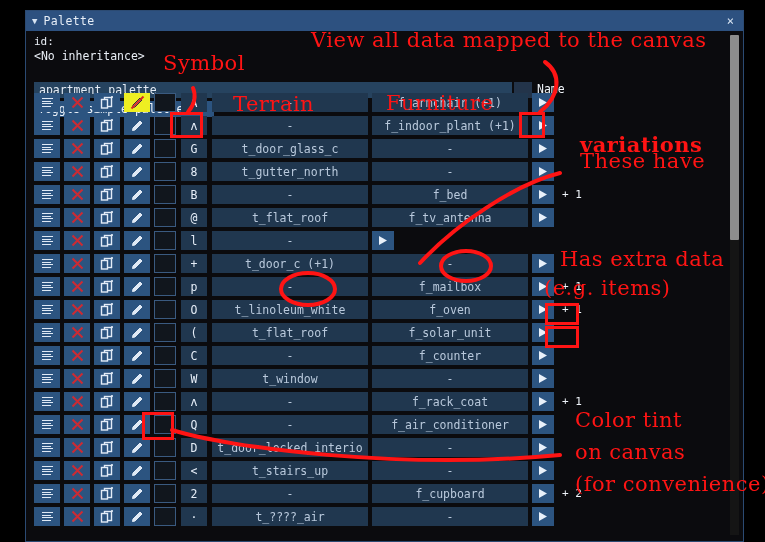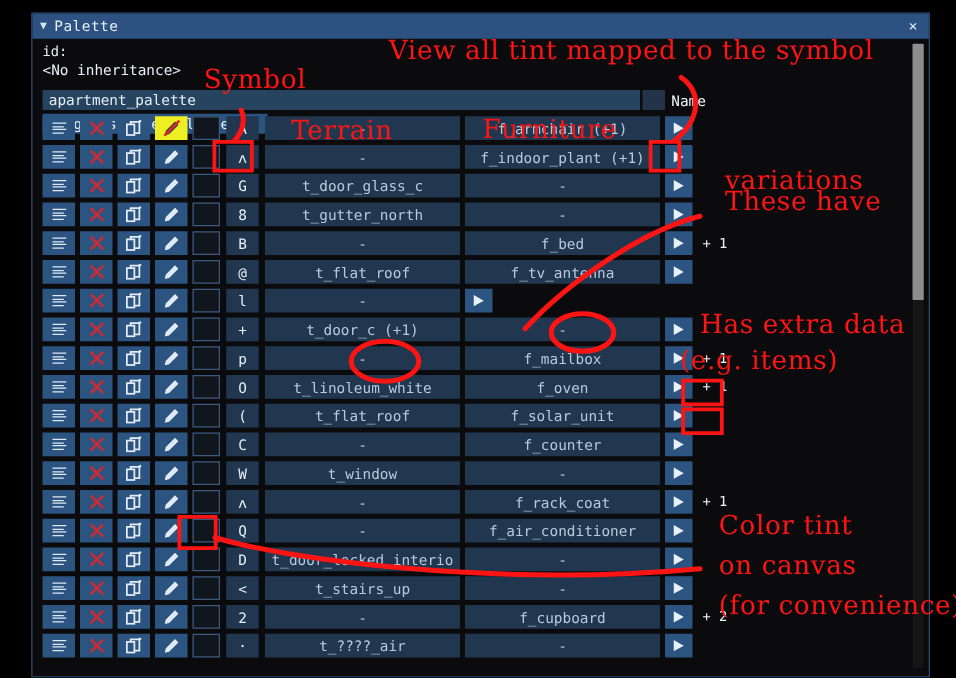--- a/index.html
+++ b/index.html
@@ -11,21 +11,21 @@
   .titlebar{height:20px;background:#2d5180;display:flex;align-items:center;padding:0 6px;box-sizing:border-box;}
   .tb-caret{color:#d8e4f2;font-size:9px;margin-right:6px;line-height:1;}
   .tb-title{color:#e7eef7;font-size:11.5px;letter-spacing:.4px;flex:1;}
   .tb-close{color:#dbe6f3;font-size:12px;cursor:pointer;padding:0 3px;}
 
   .body{position:relative;padding:4px 0 0 8px;}
 
   .idline{color:#e9eef5;font-size:11px;line-height:14px;}
   .inh{color:#e9eef5;font-size:11.5px;line-height:15px;}
 
-  .namerow{display:flex;align-items:flex-end;margin-top:8px;}
+  .namerow{display:flex;align-items:flex-start;margin-top:18px;}
   .namefield{width:478px;height:16px;background:#26435f;color:#e4ecf6;font-size:11.5px;
              display:flex;align-items:center;padding-left:5px;box-sizing:border-box;}
   .nameswatch{width:18px;height:16px;background:#23344a;margin-left:2px;}
   .namelabel{color:#f2f6fb;font-size:11.5px;margin-left:5px;}
 
   .togglebtn{margin-top:3px;width:180px;height:16px;background:#2c5480;color:#edf3fa;font-size:11.5px;
              display:flex;align-items:center;padding-left:4px;box-sizing:border-box;cursor:pointer;}
 
   
   .table{position:absolute;left:8px;top:80px;}
@@ -807,25 +807,25 @@
 
     <path d="M172,430 C230,448 400,470 560,455" stroke="#ff1414" stroke-width="4" fill="none" stroke-linecap="round"></path>
   </svg>
 
   <div class="annbox" style="left:170px;top:112px;width:33px;height:26px;"></div>
   <div class="annbox" style="left:519px;top:112px;width:26px;height:26px;"></div>
   <div class="annbox" style="left:545px;top:303px;width:34px;height:22px;"></div>
   <div class="annbox" style="left:545px;top:326px;width:34px;height:22px;"></div>
   <div class="annbox" style="left:142px;top:412px;width:32px;height:28px;"></div>
 
-  <div class="ann" style="left:311px;top:28px;">View all tint mapped to the symbol</div>
+  <div class="ann" style="left:311px;top:28px;">View all data mapped to the canvas</div>
   <div class="ann" style="left:163px;top:51px;">Symbol</div>
   <div class="ann" style="left:233px;top:92px;">Terrain</div>
   <div class="ann" style="left:386px;top:91px;">Furniture</div>
   <div class="ann" style="left:580px;top:101px;margin-top:48px;">These have</div>
-  <div class="ann" style="left:580px;top:132px;">variations</div>
+  <div class="ann" style="left:580px;top:132px;font-weight:bold;">variations</div>
   <div class="ann" style="left:560px;top:247px;">Has extra data</div>
   <div class="ann" style="left:544px;top:276px;">(e.g. items)</div>
   <div class="ann" style="left:575px;top:408px;">Color tint</div>
   <div class="ann" style="left:575px;top:440px;">on canvas</div>
   <div class="ann" style="left:575px;top:472px;">(for convenience)</div>
 
 </div>
 
 </body></html>

